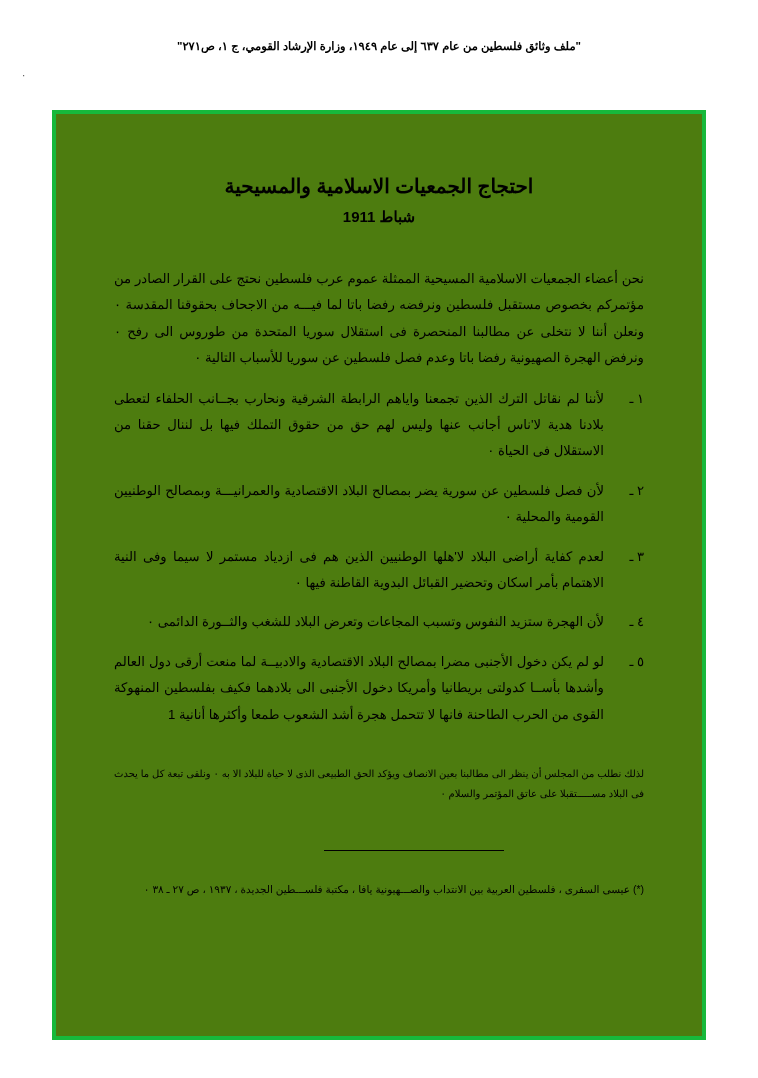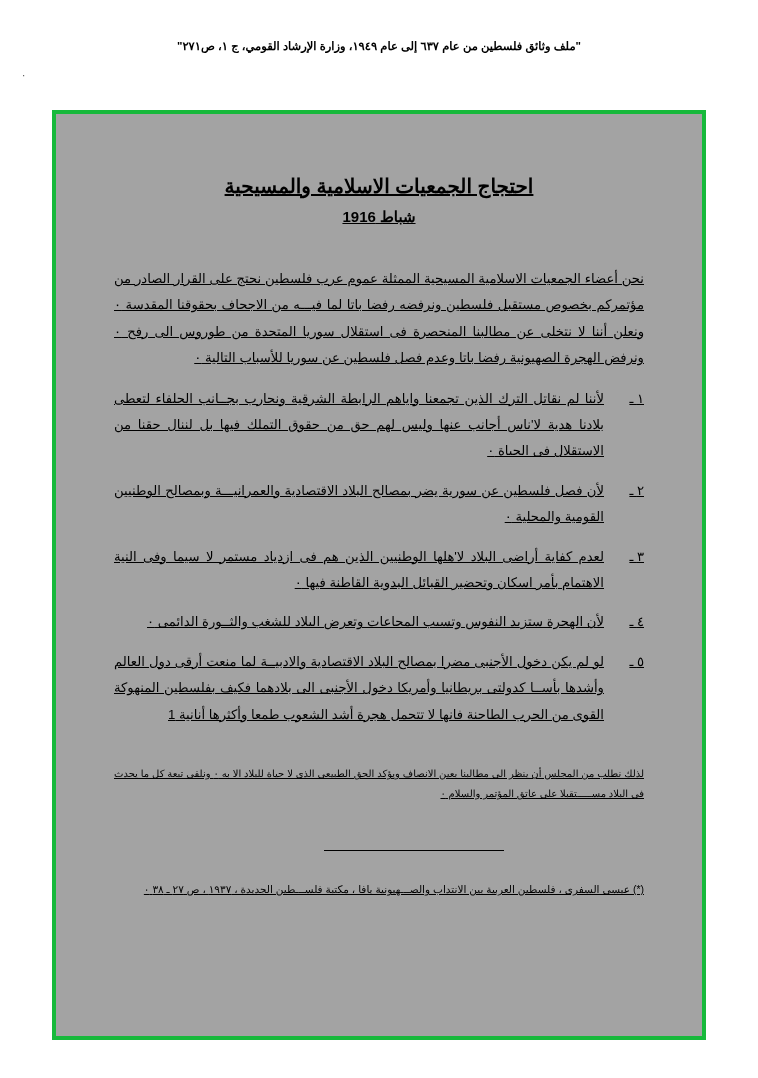--- a/index.html
+++ b/index.html
@@ -37,23 +37,22 @@
     margin-top: 9px;
     direction: rtl;
   }
   .frame {
     position: absolute;
     top: 110px;
     right: 52px;
     left: 52px;
     bottom: 38px;
     border: 4px solid #17b93b;
-    background: #a3a3a3;
+    background: #4d7c0f;
     box-sizing: border-box;
-    text-decoration: underline;
   }
   .inner {
     padding: 38px 58px 0 58px;
     direction: rtl;
   }
   .doc-title {
     text-align: center;
     font-size: 20px;
     font-weight: bold;
     margin-top: 22px;
@@ -140,21 +139,21 @@
   <div class="tick-left">·</div>
 
   <div class="header">
     <div class="header-source">"ملف وثائق فلسطين من عام ٦٣٧ إلى عام ١٩٤٩، وزارة الإرشاد القومي، ج ١، ص٢٧١"</div>
   </div>
 
   <div class="frame">
     <div class="inner">
 
       <div class="doc-title">احتجاج الجمعيات الاسلامية والمسيحية</div>
-      <div class="doc-date">شباط 1916</div>
+      <div class="doc-date">شباط 1911</div>
 
       <div class="body-block">
 
         <p class="para">نحن أعضاء الجمعيات الاسلامية المسيحية الممثلة عموم عرب فلسطين نحتج على القرار الصادر من مؤتمركم بخصوص مستقبل فلسطين ونرفضه رفضا باتا لما فيـــه من الاجحاف بحقوقنا المقدسة ٠ ونعلن أننا لا نتخلى عن مطالبنا المنحصرة فى استقلال سوريا المتحدة من طوروس الى رفح ٠ ونرفض الهجرة الصهيونية رفضا باتا وعدم فصل فلسطين عن سوريا للأسباب التالية ٠</p>
 
         <div class="numbered">
           <div class="num">١ ـ</div>
           <div class="num-text">لأننا لم نقاتل الترك الذين تجمعنا واياهم الرابطة الشرقية ونحارب بجــانب الحلفاء لتعطى بلادنا هدية لا'ناس أجانب عنها وليس لهم حق من حقوق التملك فيها بل لننال حقنا من الاستقلال فى الحياة ٠</div>
         </div>
 

